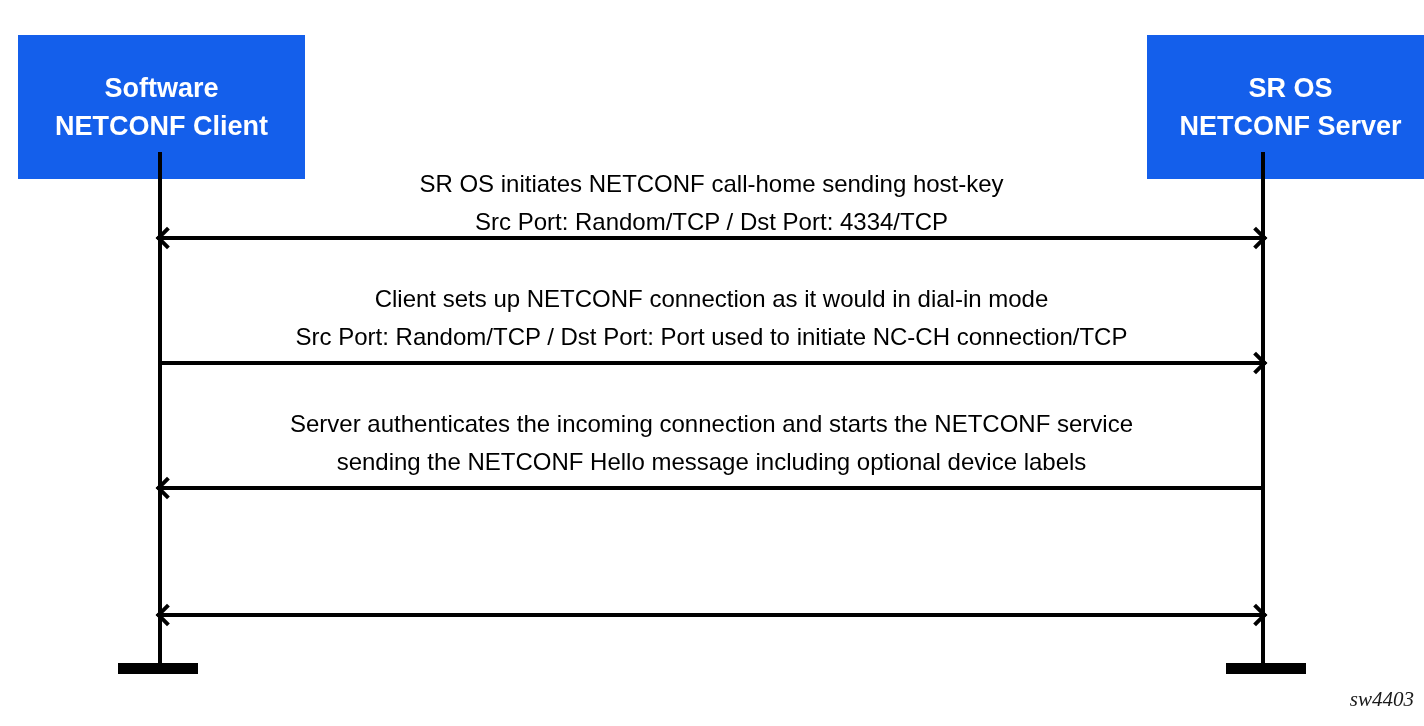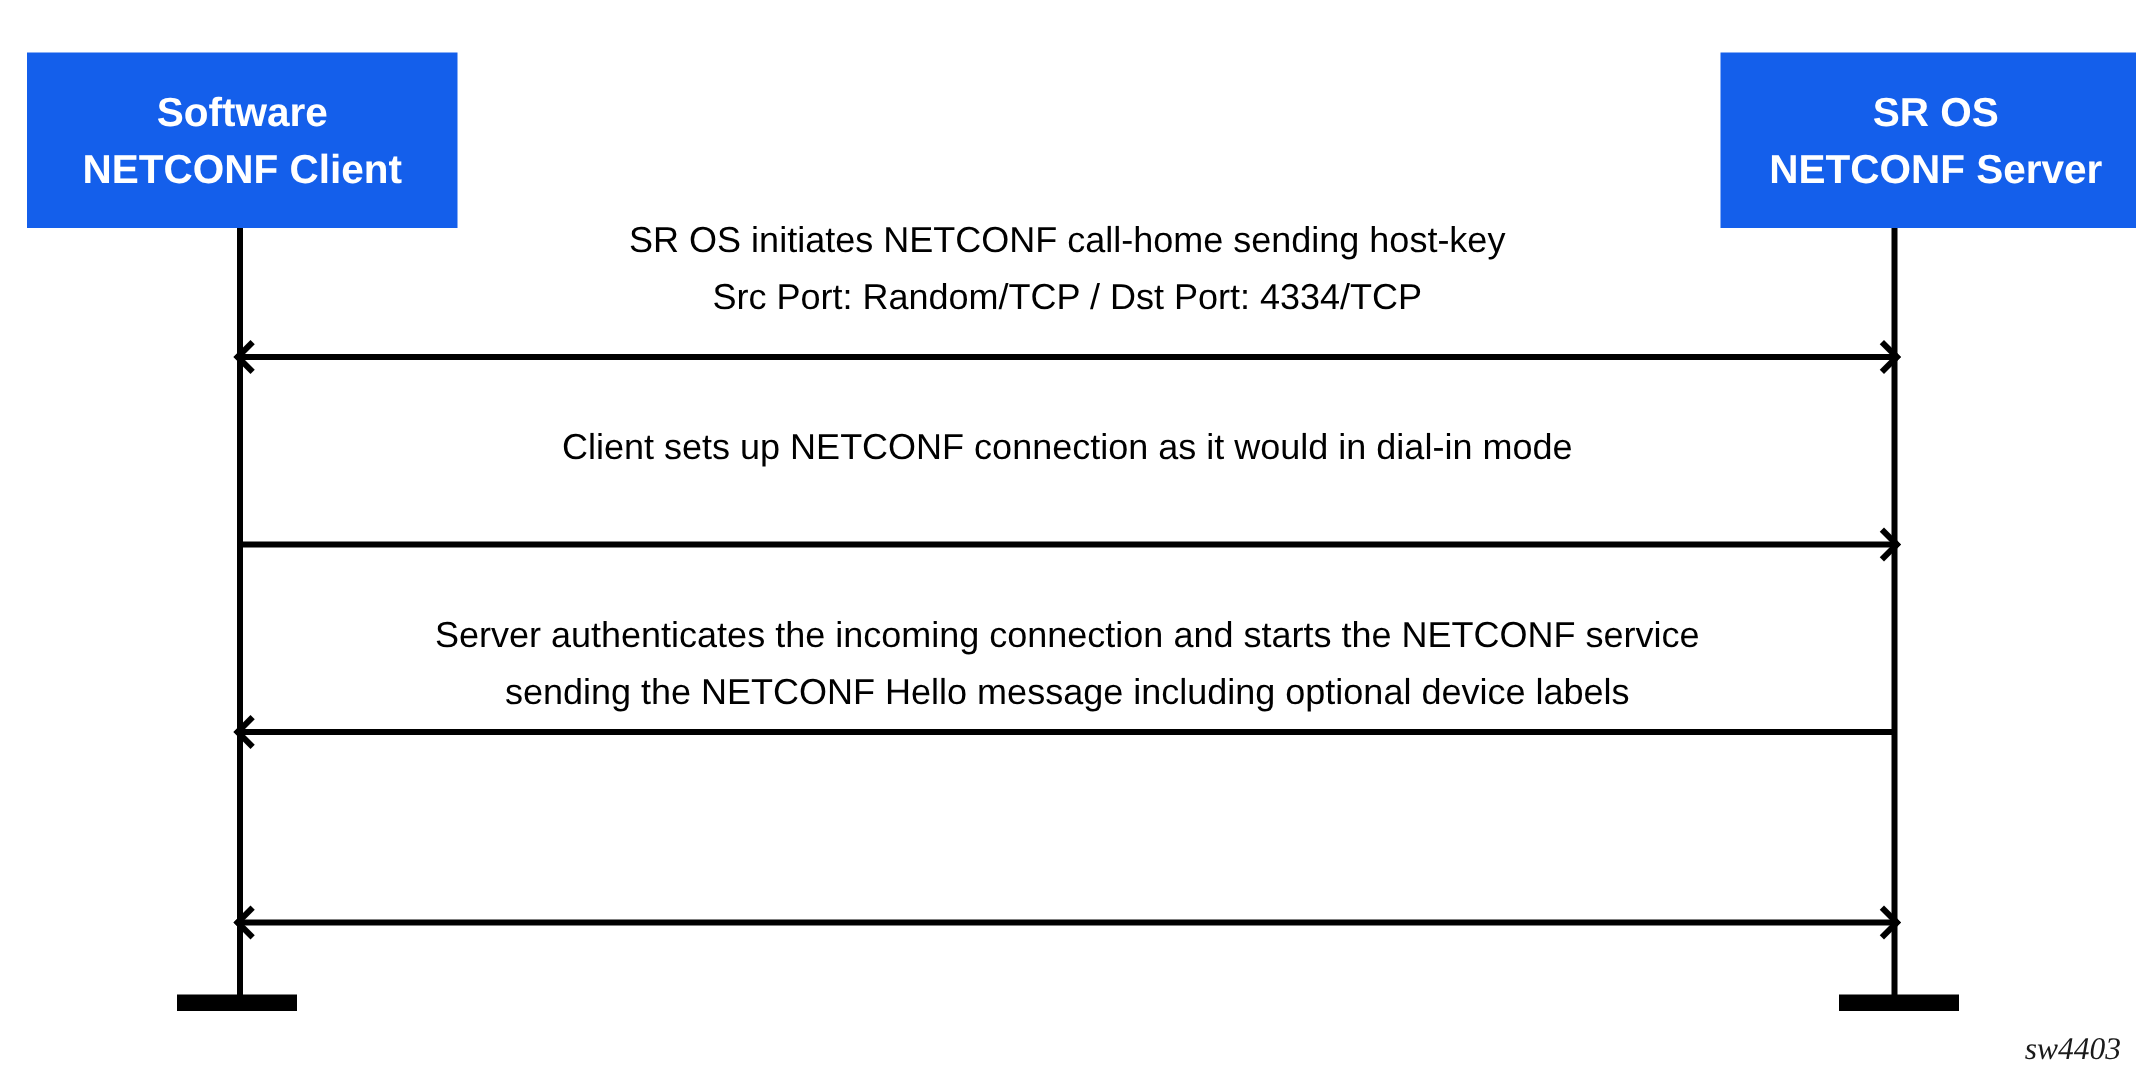--- a/index.html
+++ b/index.html
@@ -12,21 +12,21 @@
     width: 1424px;
     height: 726px;
     background: #ffffff;
     font-family: "Liberation Sans", sans-serif;
     overflow: hidden;
   }
   .actor-box {
     position: absolute;
     top: 35px;
     width: 287px;
-    height: 117px;
+    height: 144px;
     background: #145FEB;
     color: #ffffff;
     font-weight: bold;
     font-size: 27px;
     line-height: 38px;
     display: flex;
     flex-direction: column;
     justify-content: center;
     align-items: center;
     text-align: center;
@@ -57,21 +57,21 @@
   .msg-label {
     position: absolute;
     left: 160px;
     width: 1103px;
     text-align: center;
     color: #000000;
     font-size: 24px;
     line-height: 38px;
     white-space: nowrap;
   }
-  .msg1-label { top: 142px; }
+  .msg1-label { top: 165px; }
   .msg2-label { top: 280px; }
   .msg3-label { top: 405px; }
   .msg4-label { top: 570px; }
 
   .arrow {
     position: absolute;
     left: 161px;
     width: 1101px;
     height: 4px;
     background: #000000;
@@ -136,20 +136,21 @@
     <div>SR OS initiates NETCONF call-home sending host-key</div>
     <div>Src Port: Random/TCP / Dst Port: 4334/TCP</div>
   </div>
   <div class="arrow arrow1">
     <span class="head head-left" style="display: block;"></span>
     <span class="head head-right" style="display: block;"></span>
   </div>
 
   <div class="msg-label msg2-label">
     <div>Client sets up NETCONF connection as it would in dial-in mode</div>
+    <div>Src Port: Random/TCP / Dst Port: Port used to initiate NC-CH connection/TCP</div>
   </div>
   <div class="arrow arrow2">
 
     <span class="head head-right" style="display: block;"></span>
   </div>
 
   <div class="msg-label msg3-label">
     <div>Server authenticates the incoming connection and starts the NETCONF service</div>
     <div>sending the NETCONF Hello message including optional device labels</div>
   </div>

